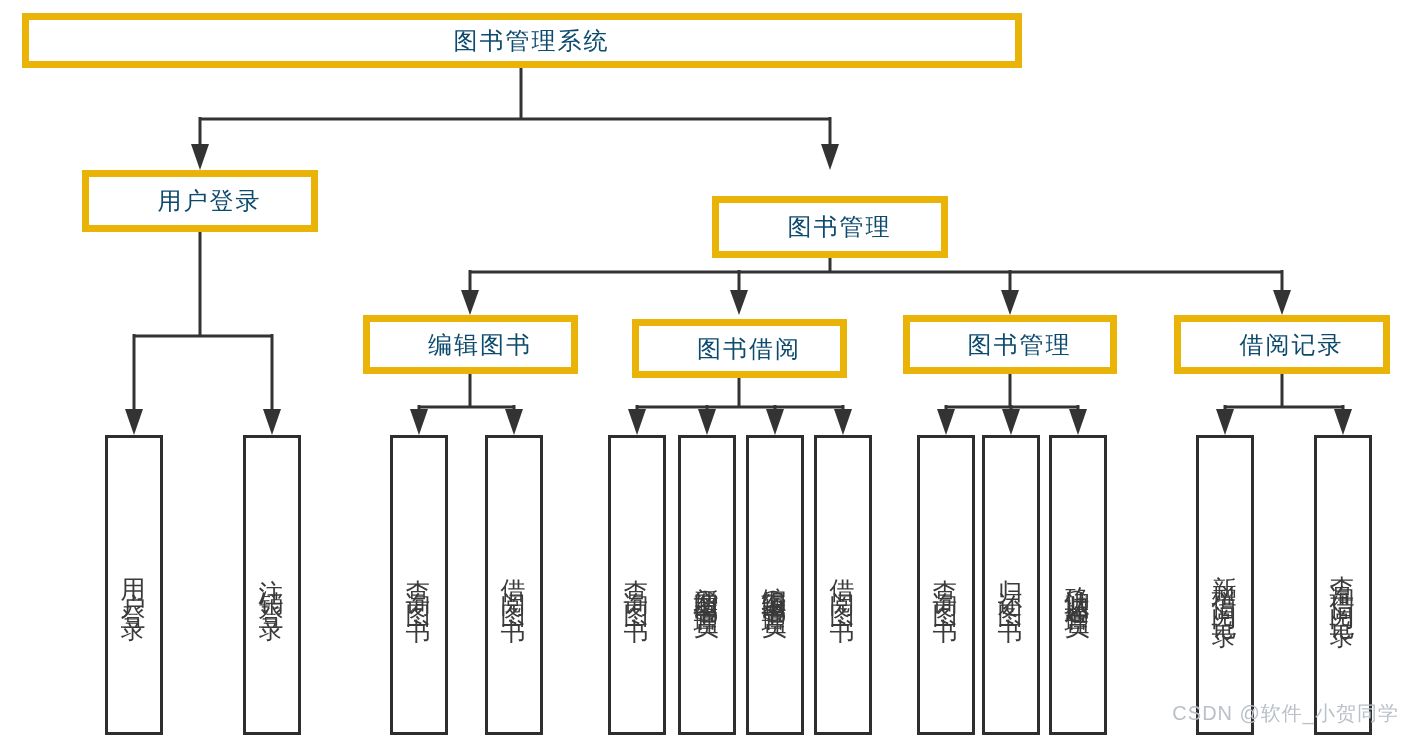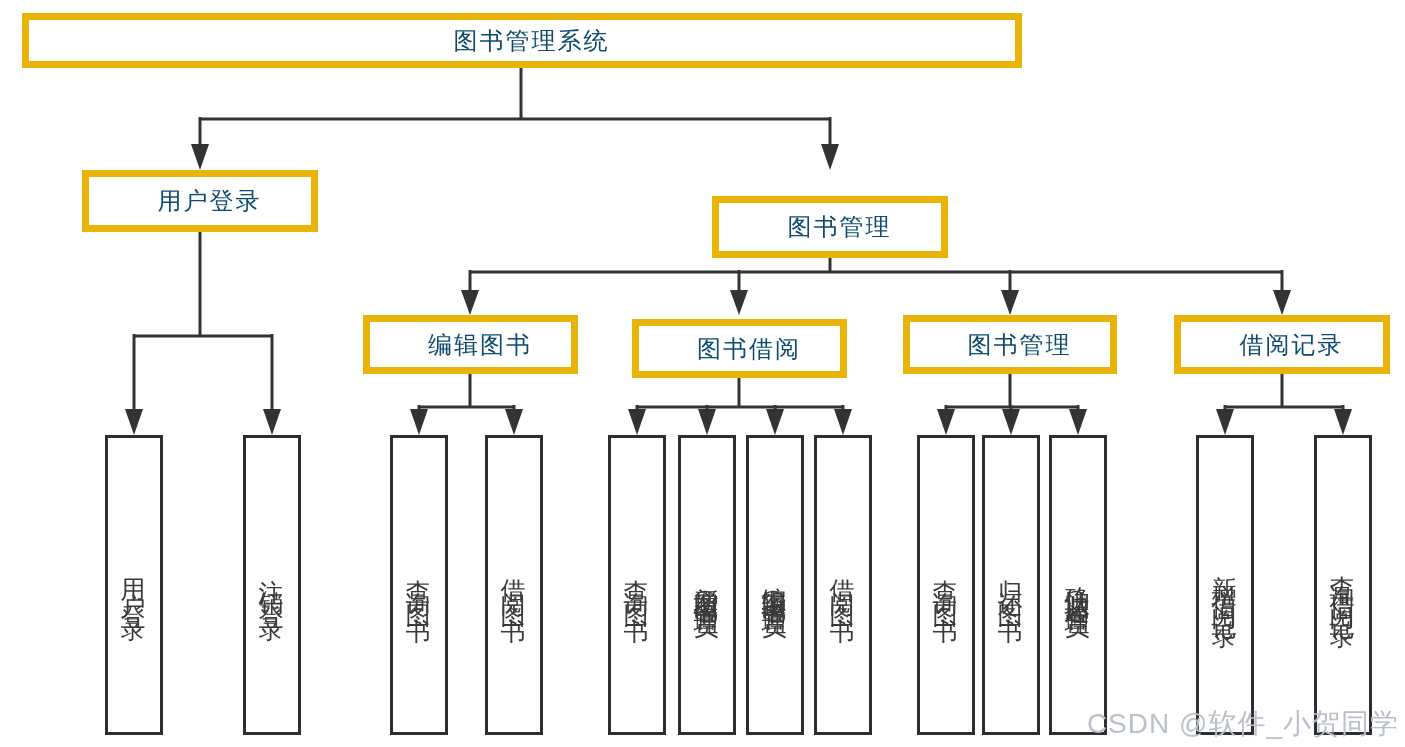--- a/index.html
+++ b/index.html
@@ -43,23 +43,23 @@
     font-size: 25px;
     writing-mode: vertical-rl;
     letter-spacing: 13px;
     z-index: 2;
   }
   .leaf.mid { letter-spacing: 10px; }
   .leaf.tight { letter-spacing: 4px; }
   .watermark {
     position: absolute;
     right: 6px;
-    bottom: 4px;
+    bottom: 20px;
     color: #b9c0c8;
-    font-size: 28px;
+    font-size: 20px;
     letter-spacing: 1px;
     z-index: 5;
     white-space: nowrap;
   }
 </style>
 </head>
 <body>
 
 <div class="canvas">
 

